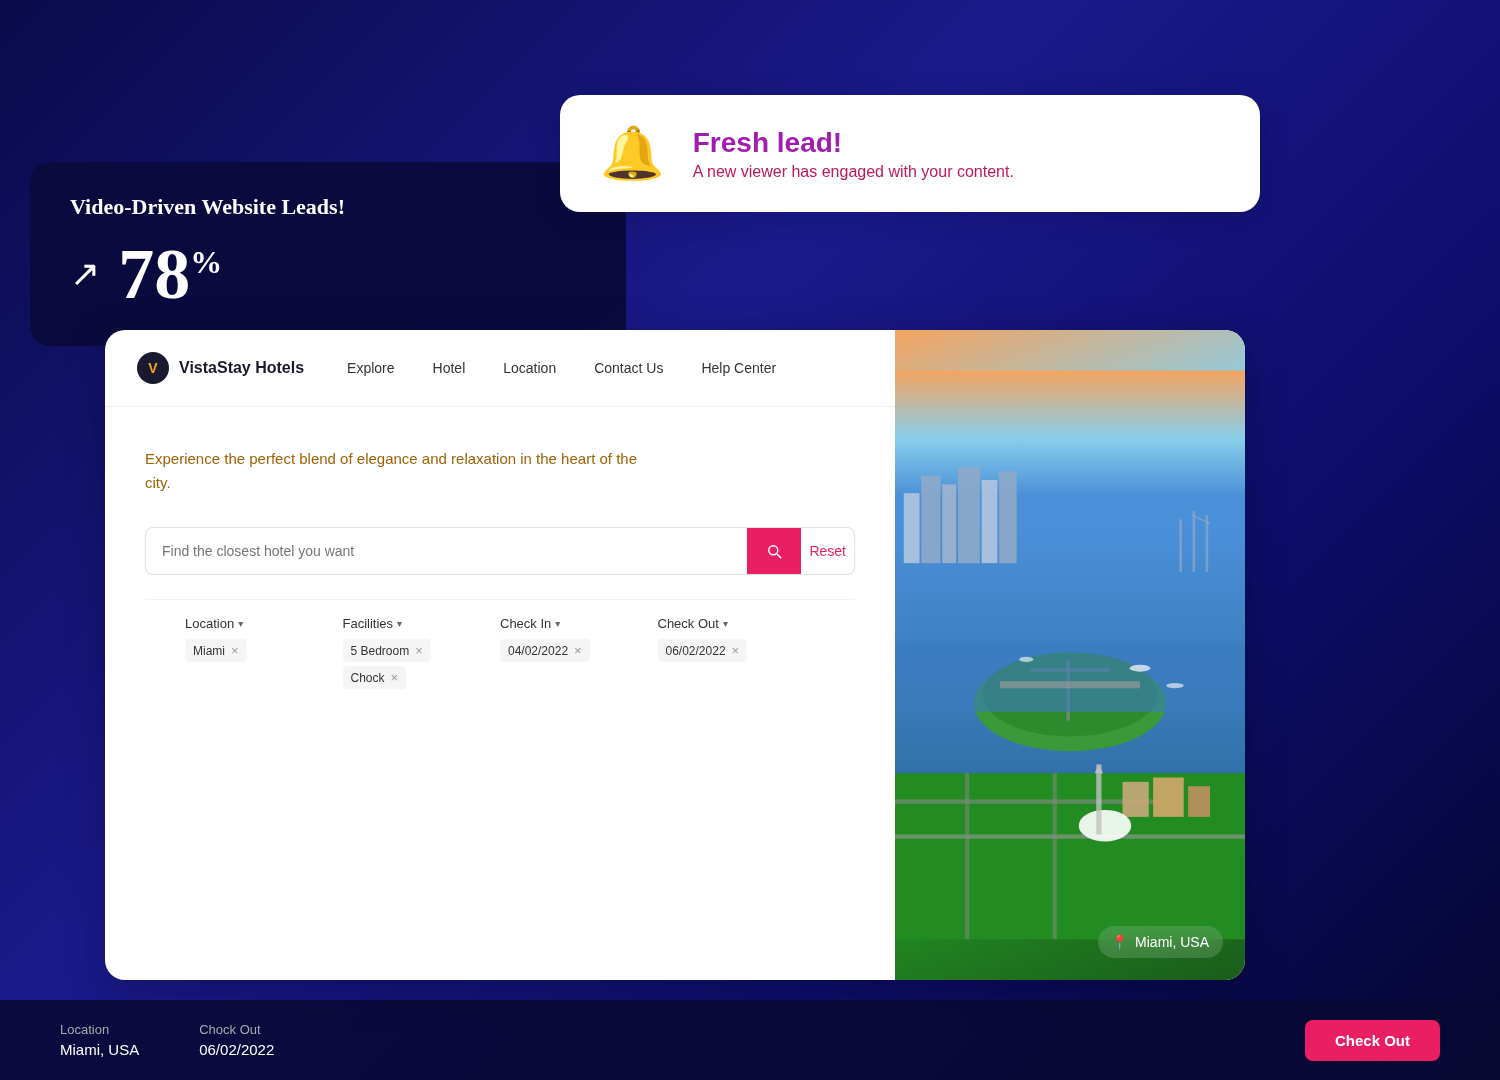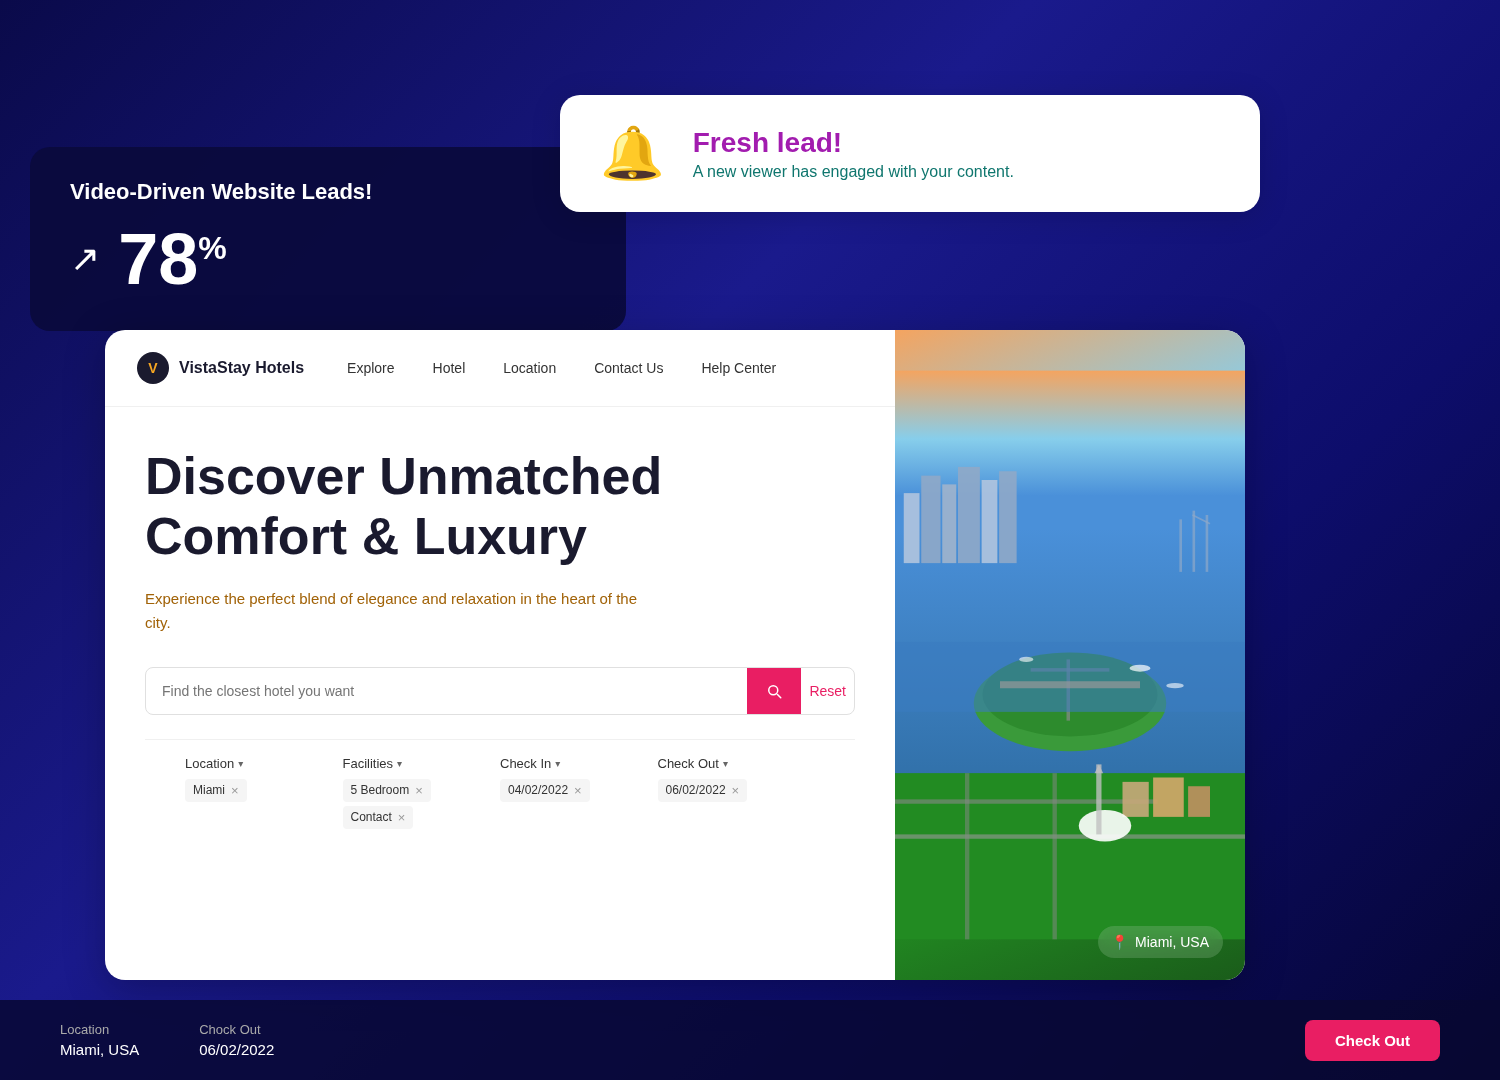--- a/index.html
+++ b/index.html
@@ -8,27 +8,28 @@
       height: 1080px;
       overflow: hidden;
       font-family: -apple-system, BlinkMacSystemFont, 'Segoe UI', sans-serif;
       background: linear-gradient(135deg, #0a0a4a 0%, #1a1a8c 40%, #0d0d6b 70%, #050530 100%);
       position: relative;
     }
 
     
     .stats-card {
       position: absolute;
-      top: 147px;
+      top: 162px;
       left: 30px;
       background: rgba(10, 10, 60, 0.92);
       border-radius: 20px;
       padding: 32px 40px 36px 40px;
       width: 596px;
       color: white;
+      font-family: Liberation Serif, serif;
     }
     .stats-title {
       font-size: 22px;
       font-weight: 600;
       color: #ffffff;
       margin-bottom: 18px;
     }
     .stats-row {
       display: flex;
       align-items: center;
@@ -75,21 +76,21 @@
       color: #f5a623;
       flex-shrink: 0;
     }
     .notif-title {
       font-size: 28px;
       font-weight: 800;
       color: #a21caf;
     }
     .notif-subtitle {
       font-size: 16px;
-      color: #0f766e;
+      color: #be185d;
       margin-top: 4px;
     }
 
     
     .hotel-card {
       position: absolute;
       top: 330px;
       left: 105px;
       background: #ffffff;
       border-radius: 20px;
@@ -365,24 +366,20 @@
       <div class="nav-links">
         <a class="nav-link">Explore</a>
         <a class="nav-link">Hotel</a>
         <a class="nav-link">Location</a>
         <a class="nav-link">Contact Us</a>
         <a class="nav-link">Help Center</a>
       </div>
     </nav>
 
     <div class="hero">
-      <h1 class="hero-title">
-        <span>Discover Unmatched</span><br>
-        <span>Comfort &amp; Luxury</span>
-      </h1>
       <p class="hero-sub">Experience the perfect blend of elegance and relaxation in the heart of the city.</p>
 
       <div class="search-bar">
         <input class="search-input" type="text" placeholder="Find the closest hotel you want" style="">
         <button class="search-btn">
           <svg viewBox="0 0 24 24">
             <path d="M21 21l-4.35-4.35M17 11A6 6 0 1 1 5 11a6 6 0 0 1 12 0z" stroke="white" stroke-width="2" fill="none" stroke-linecap="round"></path>
           </svg>
         </button>
         <button class="reset-btn">Reset</button>
@@ -403,21 +400,21 @@
           <div class="filter-label">
             <span>Facilities</span>
             <span class="chevron">▾</span>
           </div>
           <div class="filter-tag">
             <span>5 Bedroom</span>
             <span class="x">×</span>
           </div>
           <br>
           <div class="filter-tag">
-            <span>Contact</span>
+            <span>Chock</span>
             <span class="x">×</span>
           </div>
         </div>
         <div class="filter-col">
           <div class="filter-label">
             <span>Check In</span>
             <span class="chevron">▾</span>
           </div>
           <div class="filter-tag">
             <span>04/02/2022</span>

